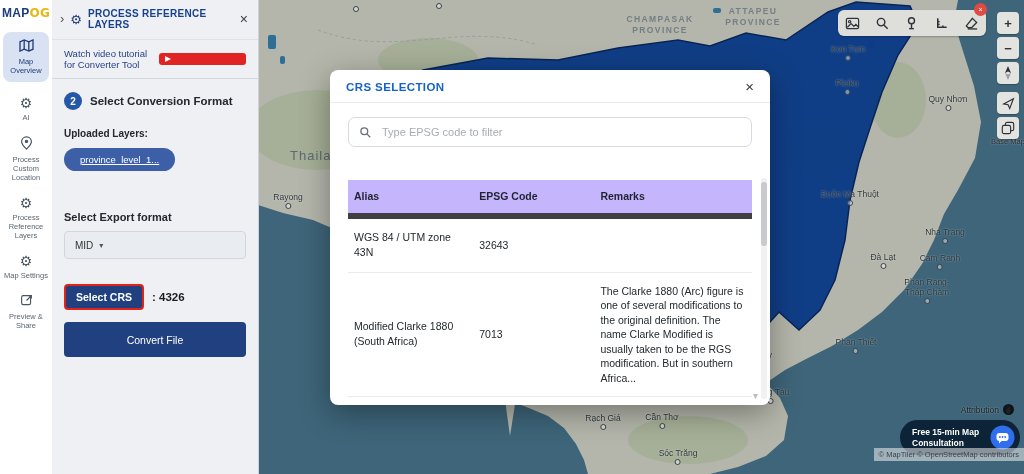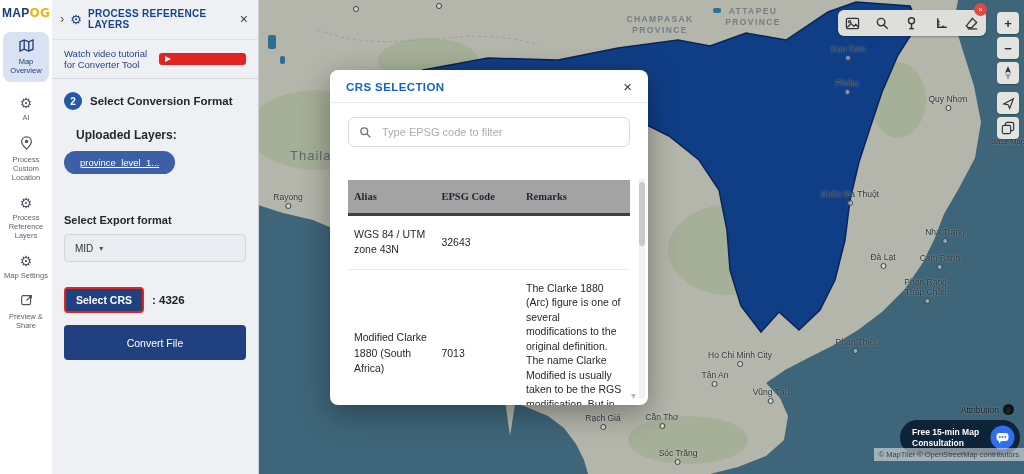--- a/index.html
+++ b/index.html
@@ -30,21 +30,21 @@
   #video-banner{display:flex;align-items:center;gap:8px;margin:2px 0 0 0;padding:8px 12px;
                 border-top:1px solid #dde1e8;border-bottom:1px solid #d4d9e1;cursor:pointer;}
   #video-banner span{font-size:9.5px;color:#26428b;flex:1;}
   .yt{width:17px;height:12px;background:#e02424;border-radius:3px;position:relative;}
   .yt::after{content:"";position:absolute;left:6px;top:3px;border-left:6px solid #fff;
              border-top:3px solid transparent;border-bottom:3px solid transparent;}
   #step-row{display:flex;align-items:center;gap:8px;margin:13px 12px 0;}
   #step-badge{width:18px;height:18px;border-radius:50%;background:#2457a7;color:#fff;
               font-size:10px;font-weight:bold;display:flex;align-items:center;justify-content:center;}
   #step-label{font-size:11.5px;font-weight:bold;color:#23272e;}
-  #uploaded-label{margin:18px 24px 0;font-size:12px;font-weight:bold;color:#23272e;}
+  #uploaded-label{margin:18px 12px 0;font-size:10px;font-weight:bold;color:#23272e;}
   #layer-chip{display:inline-block;margin:9px 0 0 12px;background:#3c5fa7;color:#fff;
               font-size:9.5px;padding:6px 16px;border-radius:15px;cursor:pointer;text-decoration:underline;}
   #export-label{margin:40px 12px 0;font-size:11px;font-weight:bold;color:#23272e;}
   #export-select{display:flex;align-items:center;gap:6px;margin:8px 12px 0;height:26px;
                  background:#e9ecf0;border:1px solid #d2d6dc;border-radius:4px;padding:0 10px;cursor:pointer;}
   #export-select .val{font-size:10px;color:#333;}
   #export-select .caret{font-size:8px;color:#555;}
   #crs-row{display:flex;align-items:center;margin:25px 12px 0;}
   #select-crs-btn{background:#20407f;border:2px solid #e2231a;border-radius:4px;color:#fff;
                   font-size:10.5px;font-weight:bold;padding:5px 10px;cursor:pointer;}
@@ -88,34 +88,34 @@
              display:flex;align-items:center;justify-content:center;}
   #consult-btn{position:absolute;left:642px;top:420px;width:120px;height:35px;background:#0d2337;
                border-radius:18px;display:flex;align-items:center;gap:6px;padding:0 5px 0 12px;
                box-sizing:border-box;z-index:6;cursor:pointer;}
   #consult-btn .txt{flex:1;color:#fff;font-size:8.5px;font-weight:bold;line-height:1.25;white-space:pre-line;}
   #copyright{position:absolute;right:0;bottom:13px;height:13px;background:rgba(240,241,240,.55);
              padding:0 5px;display:flex;align-items:center;z-index:6;}
   #copyright span{font-size:7.5px;color:#3c4248;cursor:pointer;}
 
   
-  #modal{position:absolute;left:330px;top:70px;width:318px;height:335px;background:#fff;border-radius:8px;
+  #modal{position:absolute;left:330px;top:70px;width:440px;height:335px;background:#fff;border-radius:8px;
          box-shadow:0 8px 30px rgba(0,0,0,.35);z-index:30;overflow:hidden;}
   #modal-header{display:flex;align-items:center;padding:11px 16px 9px;border-bottom:1px solid #e8eaed;}
   #modal-title{flex:1;font-size:11.5px;font-weight:bold;color:#1464c4;letter-spacing:.4px;}
   #modal-close{font-size:15px;color:#343a40;line-height:12px;cursor:pointer;}
   #crs-search{display:flex;align-items:center;gap:8px;margin:14px 18px 0;height:28px;
               border:1px solid #d7dadf;border-radius:7px;padding:0 10px;background:#fff;}
   #crs-search input{border:none;outline:none;flex:1;font-size:11px;color:#333;background:transparent;
                     font-family:"Liberation Sans",sans-serif;}
   #crs-search input::placeholder{color:#a8adb3;}
   #crs-table{margin:33px 18px 0;}
   .trow{display:grid;grid-template-columns:31% 30% 39%;align-items:center;border-bottom:1px solid #e7e9ec;}
   .trow div{padding:11px 6px;font-size:10.5px;color:#23292e;line-height:1.45;}
-  .thead{background:#a3a3a3;border-bottom:3px solid #404040;font-family:Liberation Serif, serif;}
+  .thead{background:#c4b5fd;border-bottom:6px solid #404040;}
   .thead div{font-weight:bold;color:#1f2430;padding:9px 6px;}
   .trow .remarks{line-height:14.5px;}
   #modal-scroll-track{position:absolute;right:3px;top:108px;bottom:6px;width:6px;background:#f1f1f1;border-radius:3px;}
   #modal-scroll-thumb{position:absolute;right:3px;top:112px;width:6px;height:64px;background:#c8cacd;
                       border-radius:3px;cursor:pointer;}
   #modal-scroll-hint{position:absolute;right:12px;bottom:4px;color:#b6bcc2;font-size:10px;}
 </style>
 </head>
 <body>
 

